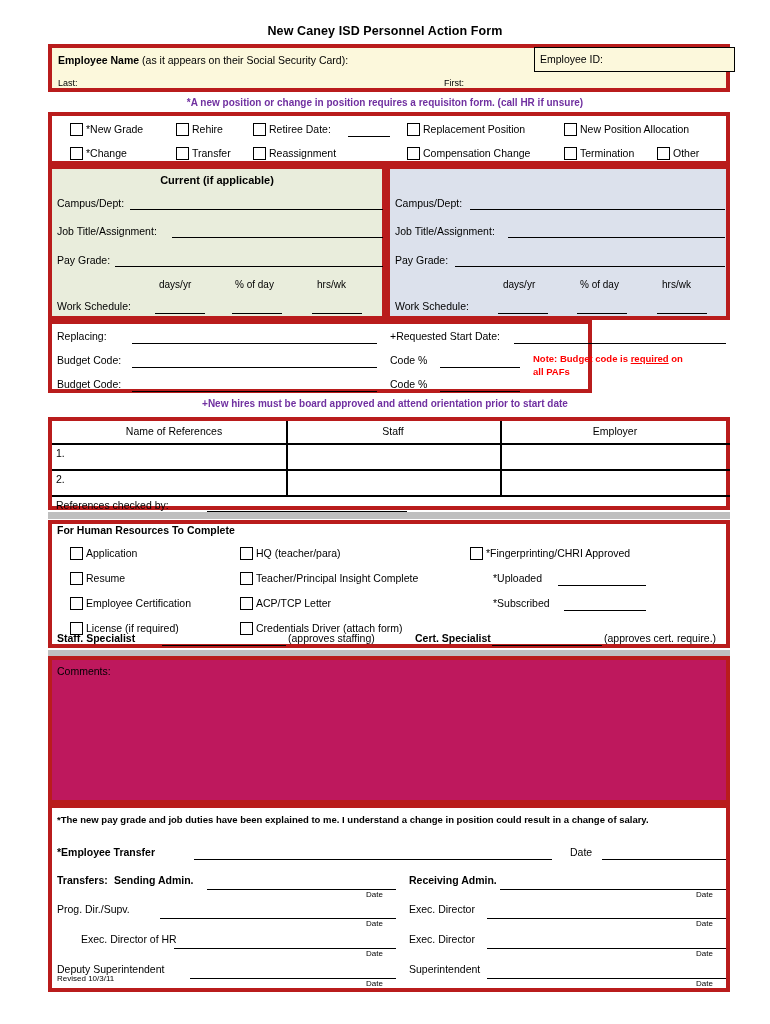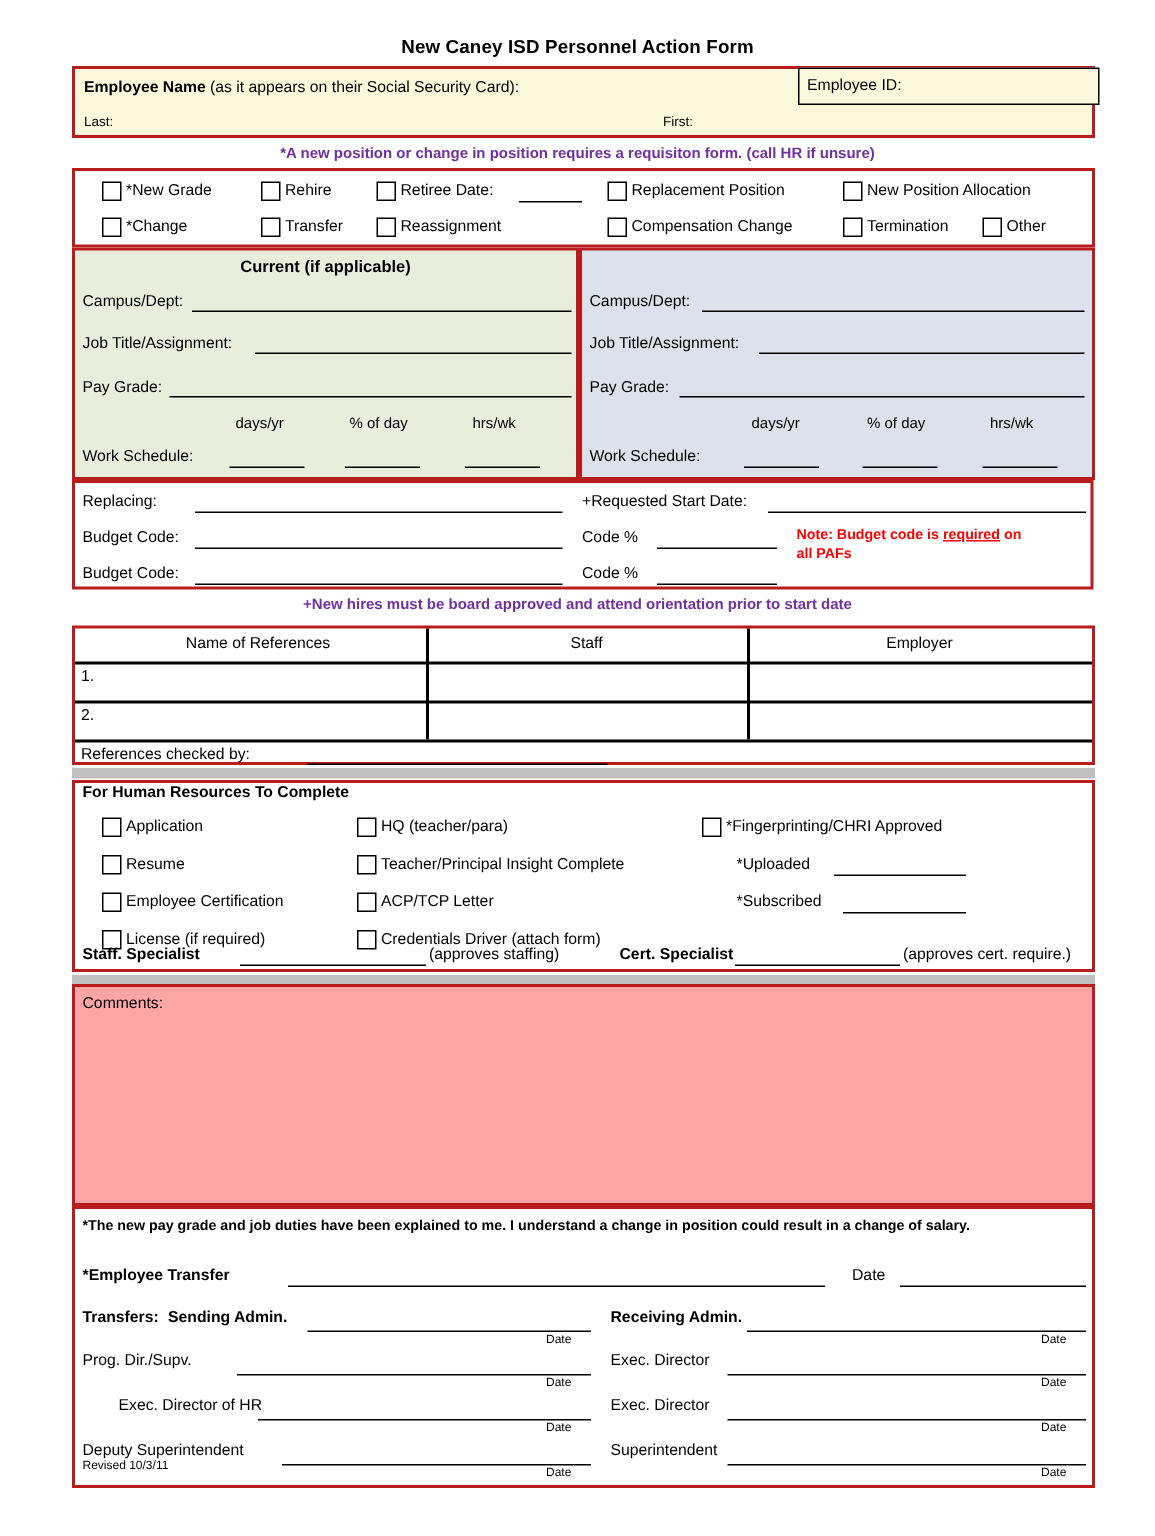--- a/index.html
+++ b/index.html
@@ -16,21 +16,21 @@
   .page { position:absolute; left:0; top:0; width:770px; height:1024px; }
 
   
   .form-title {
     position:absolute; left:0; top:24px; width:770px;
     text-align:center; font-weight:bold; font-size:12.5px;
     letter-spacing:.1px;
   }
 
   
-  .box { position:absolute; border:2px solid #b91c1c; }
+  .box { position:absolute; border:4px solid #b91c1c; }
 
   
   .emp-band { left:48px; top:44px; width:682px; height:48px; background:#FCF8DC; }
   .emp-name-label { position:absolute; left:6px; top:6px; font-size:10.5px; }
   .emp-name-label b { font-weight:bold; }
   .emp-last { position:absolute; left:6px; top:30px; font-size:9px; }
   .emp-first { position:absolute; left:392px; top:30px; font-size:9px; }
   .emp-id-box {
     position:absolute; left:482px; top:-1px; width:201px; height:25px;
     border:1.6px solid #000; background:#FCF8DC;
@@ -59,21 +59,21 @@
   .panel-cur { left:48px; width:338px; background:#E9EDDC; }
   .panel-new { left:386px; width:344px; background:#DCE1EC; }
   .panel-title {
     position:absolute; top:5px; width:100%; text-align:center;
     font-weight:bold; font-size:11px;
   }
   .plabel { position:absolute; font-size:10.5px; white-space:nowrap; }
   .pcolhead { position:absolute; font-size:10px; }
 
   
-  .repl-block { left:48px; top:320px; width:681px; height:73px; background:#fff; }
+  .repl-block { left:48px; top:320px; width:544px; height:73px; background:#fff; }
   .rlabel { position:absolute; font-size:10.5px; white-space:nowrap; }
   .red-note {
     position:absolute; color:#FF0000; font-weight:bold; font-size:9.5px;
     line-height:13px; width:160px;
   }
   .red-note u { text-decoration:underline; }
 
   
   .ref-table { left:48px; top:417px; width:682px; height:93px; background:#fff; }
   .ref-cellline { position:absolute; background:#000; }
@@ -83,21 +83,21 @@
   
   .graybar { position:absolute; background:#BFBFBF; height:7px; left:48px; width:682px; }
 
   
   .hr-block { left:48px; top:520px; width:682px; height:128px; background:#fff; }
   .hr-title { position:absolute; left:5px; top:0; font-weight:bold; font-size:10.5px; }
   .hrlabel { position:absolute; font-size:10.5px; white-space:nowrap; }
   .hr-bold { font-weight:bold; }
 
   
-  .comments-block { left:48px; top:656px; width:682px; height:148px; background:#fca5a5; }
+  .comments-block { left:48px; top:656px; width:682px; height:148px; background:#be185d; }
   .comments-label { position:absolute; left:5px; top:5px; font-size:10.5px; }
 
   
   .sig-block { left:48px; top:804px; width:682px; height:188px; background:#fff; }
   .sig-stmt { position:absolute; left:5px; top:6px; font-size:9.5px; font-weight:bold; }
   .slabel { position:absolute; font-size:10.5px; white-space:nowrap; }
   .sbold { font-weight:bold; }
   .datetag { position:absolute; font-size:8px; }
   .revised { position:absolute; left:5px; font-size:8px; }
 </style>

